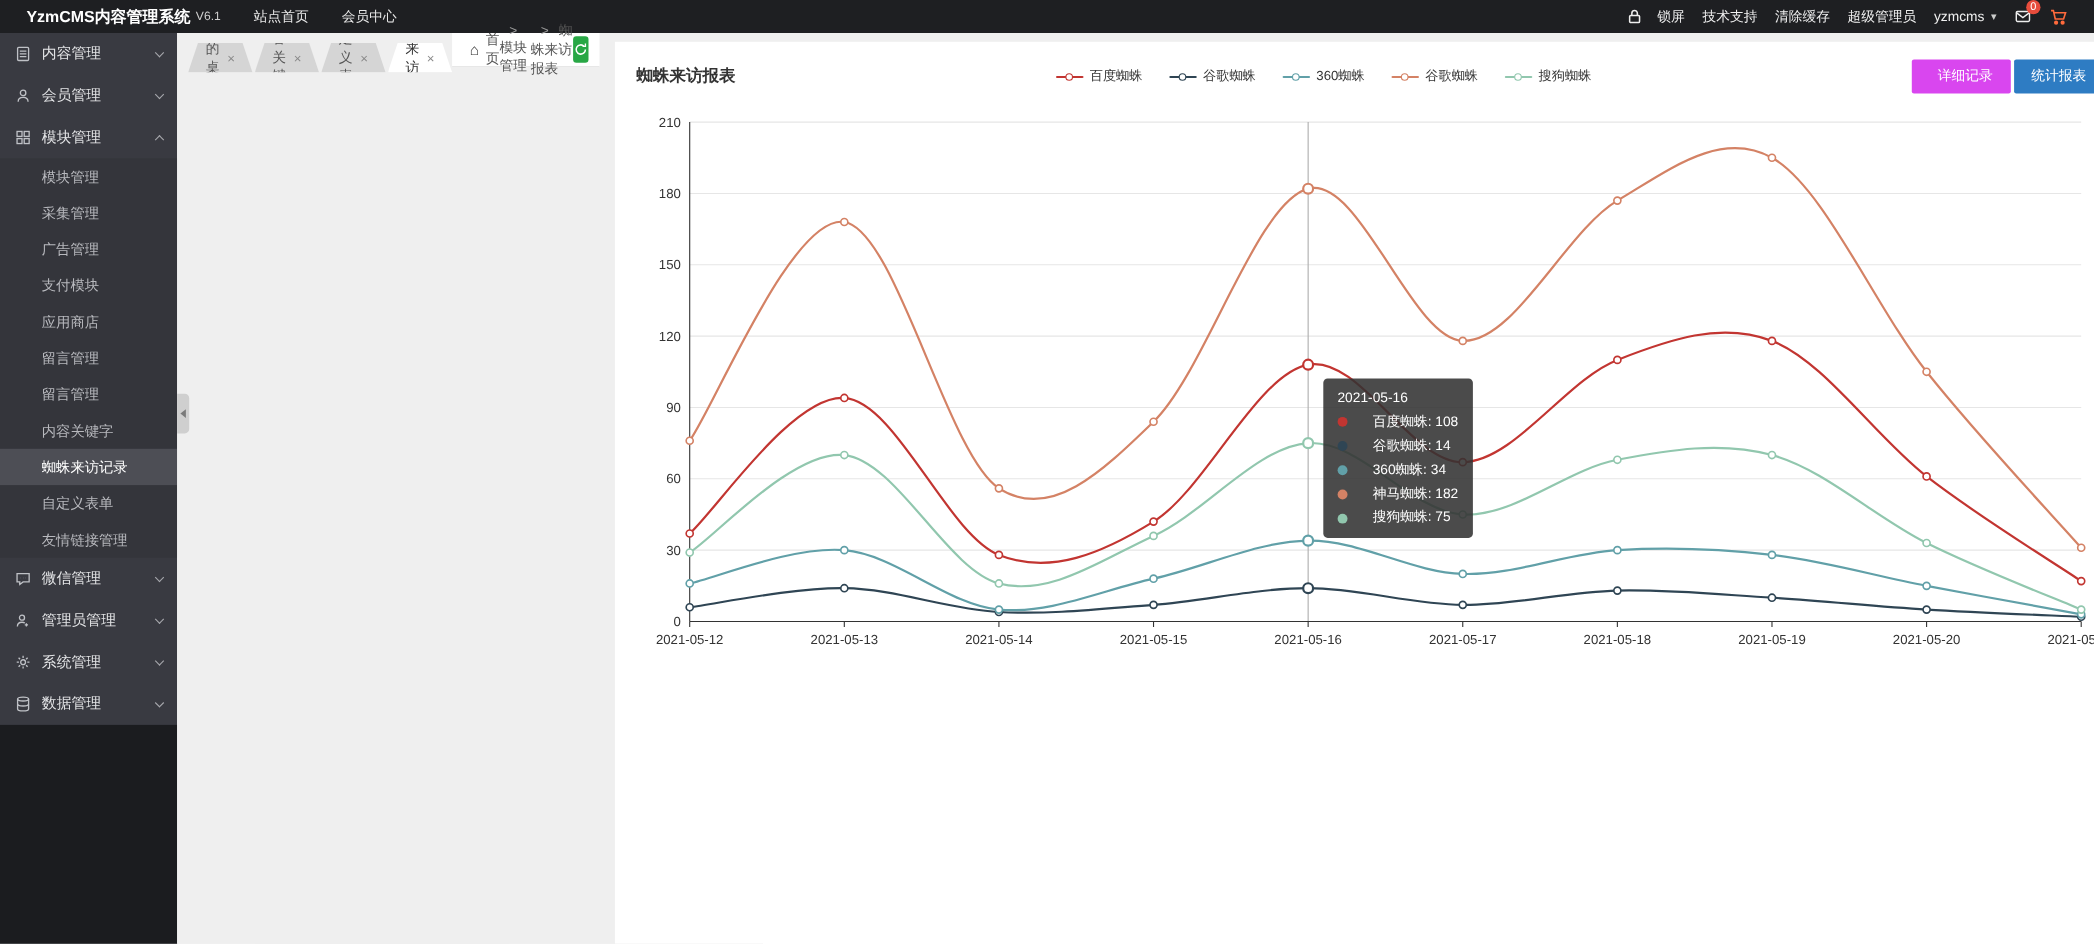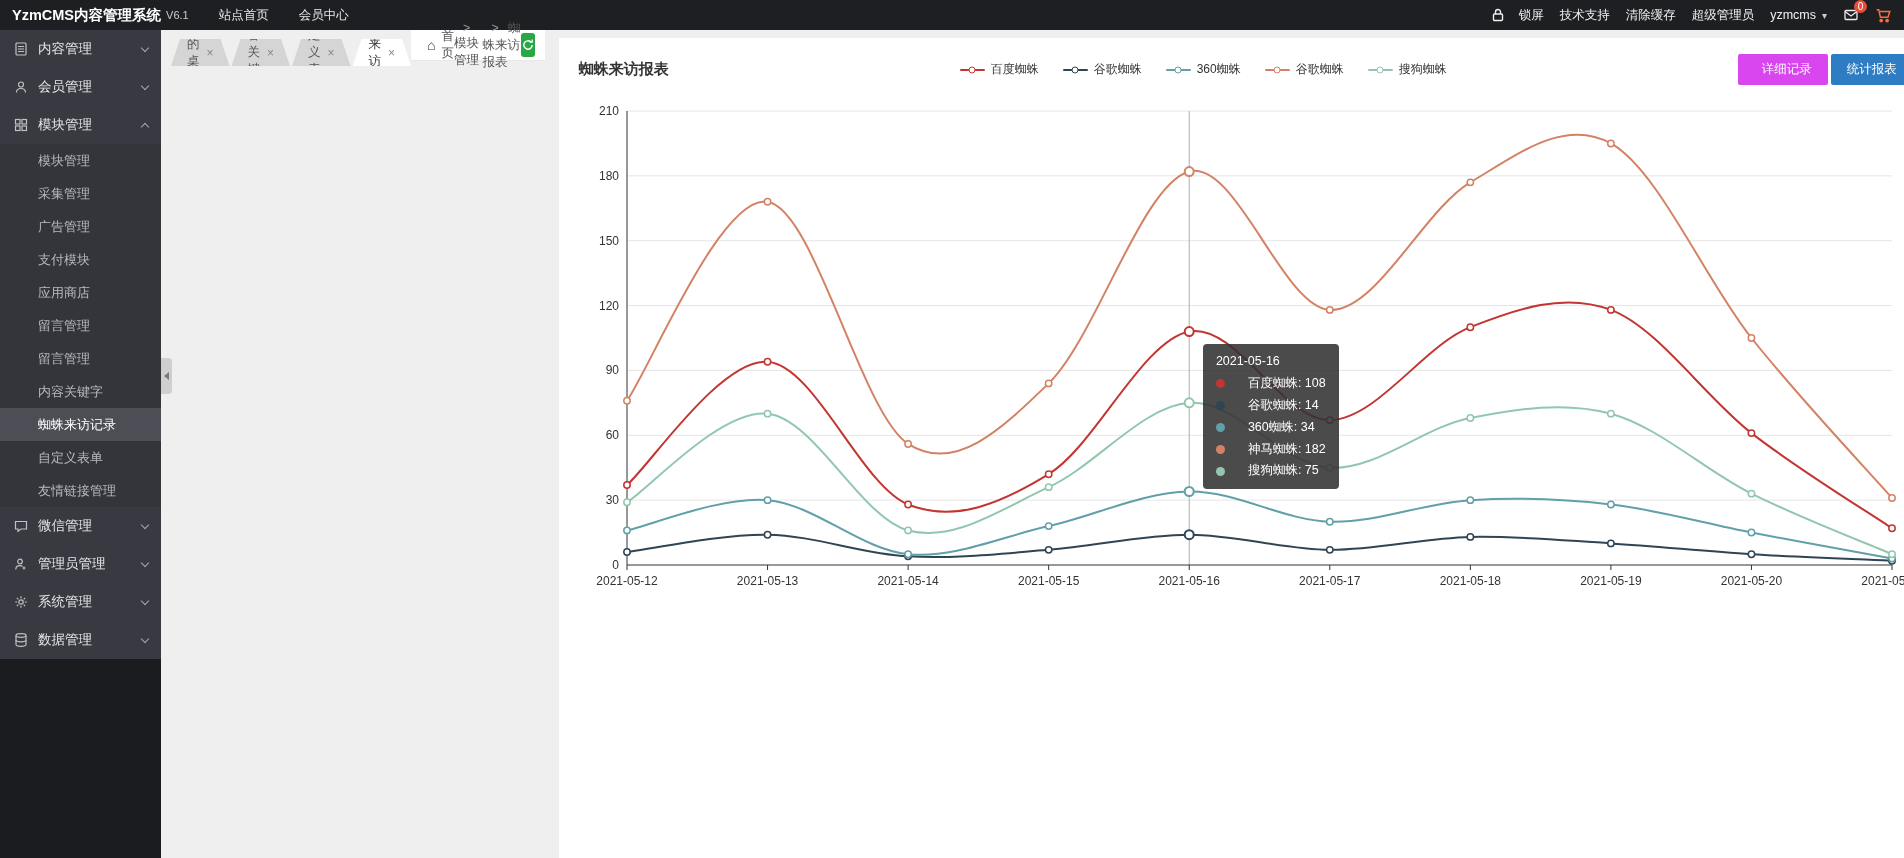--- a/index.html
+++ b/index.html
@@ -4,21 +4,21 @@
 <style>
   * { box-sizing: border-box; margin: 0; padding: 0; }
   body {
     font-family: "Liberation Sans", "DejaVu Sans", sans-serif;
     width: 1904px; height: 858px; overflow: hidden;
     background: #efefef; color: #333;
   }
   
   .topbar {
     height: 30px; background: #1e1f22; color: #eee;
-    display: flex; align-items: center; padding: 0 12px; font-size: 12.5px;
+    display: flex; align-items: center; padding: 0 24px; font-size: 12.5px;
   }
   .brand { font-size: 14.5px; font-weight: bold; color: #fff; }
   .version { font-size: 11px; color: #cfcfcf; margin-left: 5px; }
   .top-link { margin-left: 30px; color: #e8e8e8; cursor: pointer; }
   .topbar-right { margin-left: auto; display: flex; align-items: center; gap: 16px; justify-content: flex-end; }
   .top-item { display: flex; align-items: center; gap: 4px; cursor: pointer; color: #f0f0f0; }
   .caret { font-size: 10px; color: #ccc; margin-left: 2px; }
   .mail-wrap { position: relative; }
   .badge {
     position: absolute; top: -7px; right: -8px; background: #e74c3c; color: #fff;

